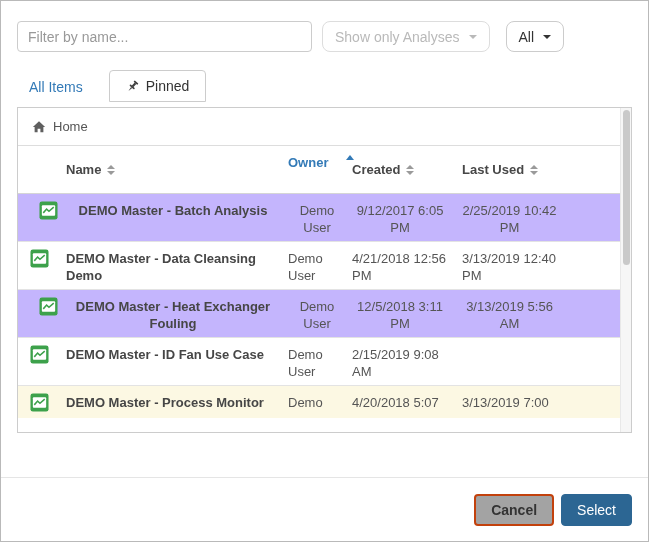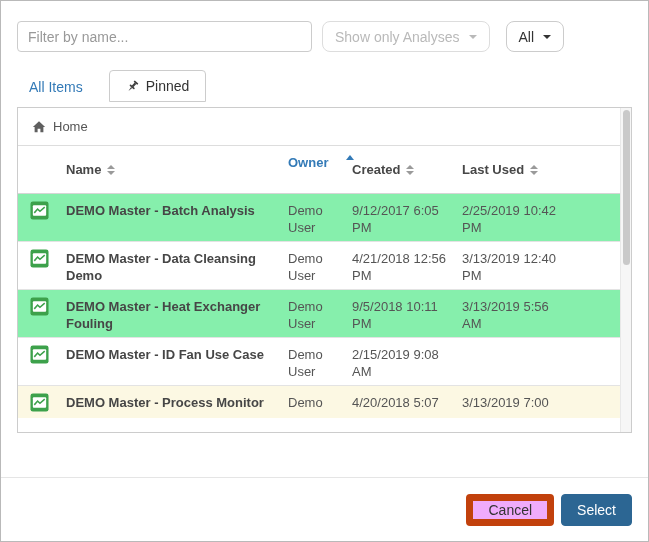--- a/index.html
+++ b/index.html
@@ -73,41 +73,41 @@
     border-bottom: 5px solid #337ab7;
   }
   .sort-both { display: inline-flex; flex-direction: column; gap: 2px; }
   .sort-both i { display: block; width: 0; height: 0; border-left: 4px solid transparent; border-right: 4px solid transparent; }
   .sort-both .u { border-bottom: 4px solid #9a9a9a; }
   .sort-both .d { border-top: 4px solid #9a9a9a; }
 
   .tbody { height: 224px; overflow: hidden; }
   .trow { min-height: 48px; border-bottom: 1px solid #e3e3e3; font-size: 13px; color: #555; cursor: pointer; }
   .trow > div { padding-top: 8px; line-height: 1.32; }
-  .trow.stripe { background: #86efac; }
+  .trow.stripe { background: #c4b5fd; text-align: center; }
   .trow.white { background: #fff; }
   .trow.highlight { background: #fcf8e3; }
   .icon-cell { padding-top: 7px !important; }
   .cell-name { font-weight: bold; color: #464646; padding-right: 8px; }
   .cell-owner { max-width: 58px; }
   .cell-created { padding-right: 14px; }
   .cell-lastused { max-width: 95px; }
 
   
   .scrollbar { position: absolute; top: 0; right: 0; bottom: 0; width: 11px; background: #f6f6f6; border-left: 1px solid #e8e8e8; }
   .scrollbar .thumb { position: absolute; top: 2px; left: 2px; width: 7px; height: 155px; background: #c9c9c9; border-radius: 4px; }
 
   
   .modal-footer {
     position: absolute; bottom: 0; left: 0; right: 0; height: 64px;
     border-top: 1px solid #e5e5e5; display: flex; justify-content: flex-end;
     align-items: center; gap: 7px; padding: 0 16px; background: #fff;
   }
   .btn { height: 32px; padding: 0 15px; border-radius: 4px; font-size: 14px; cursor: pointer; font-family: "Liberation Sans", sans-serif; }
-  .btn.cancel { background: #f0abfc; border: 7px solid #c2410c; color: #333; }
+  .btn.cancel { background: #a3a3a3; border: 2px solid #c2410c; color: #333; font-weight: bold; }
   .btn.select { background: #2c6693; border: 1px solid #2c6693; color: #fff; }
 </style>
 </head>
 <body>
 
 <div class="modal">
 
 
   <div class="modal-body">
 
@@ -216,21 +216,21 @@
           <div class="grid-row trow stripe">
             <div class="icon-cell">
               <svg width="19" height="19" viewBox="0 0 20 20">
                   <rect x="0.5" y="0.5" width="19" height="19" rx="2.5" fill="#3da14b"></rect>
                   <rect x="3" y="4.5" width="14" height="11" rx="1" fill="#fff"></rect>
                   <polyline points="4.5,12.5 8,8.5 10.5,10.8 15.5,6.5" fill="none" stroke="#3da14b" stroke-width="1.6"></polyline>
                 </svg>
             </div>
             <div class="cell-name">DEMO Master - Heat Exchanger Fouling</div>
             <div class="cell-owner">Demo User</div>
-            <div class="cell-created">9/5/2018 10:11 PM</div>
+            <div class="cell-created">12/5/2018 3:11 PM</div>
             <div class="cell-lastused">3/13/2019 5:56 AM</div>
           </div>
 
           <div class="grid-row trow white">
             <div class="icon-cell">
               <svg width="19" height="19" viewBox="0 0 20 20">
                   <rect x="0.5" y="0.5" width="19" height="19" rx="2.5" fill="#3da14b"></rect>
                   <rect x="3" y="4.5" width="14" height="11" rx="1" fill="#fff"></rect>
                   <polyline points="4.5,12.5 8,8.5 10.5,10.8 15.5,6.5" fill="none" stroke="#3da14b" stroke-width="1.6"></polyline>
                 </svg>

